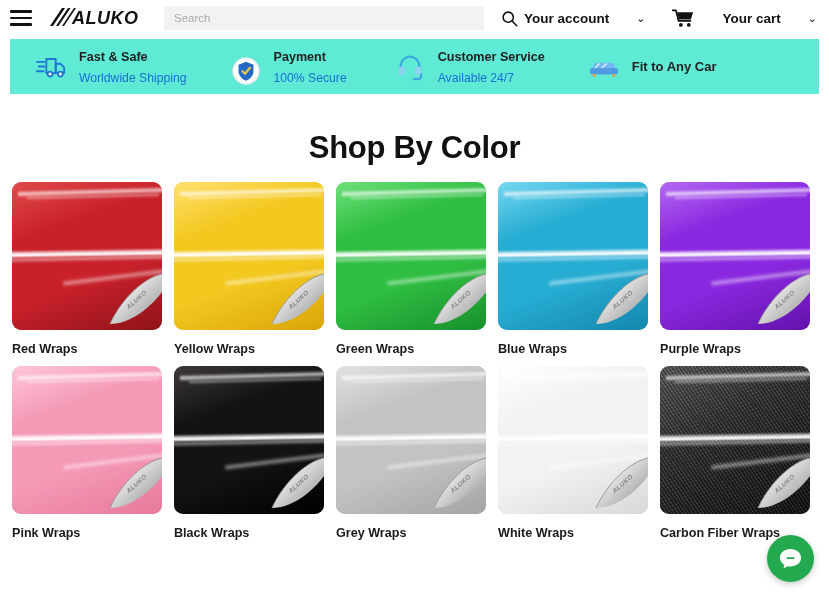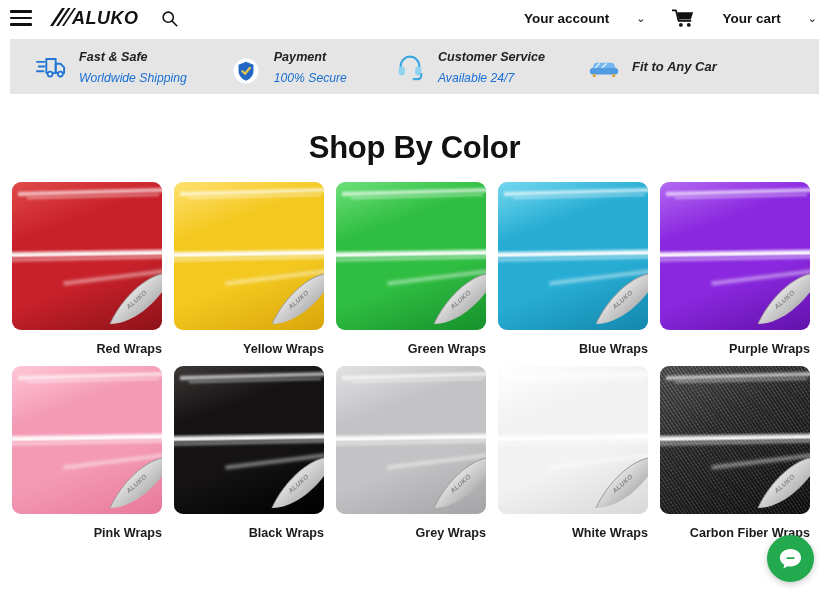--- a/index.html
+++ b/index.html
@@ -80,24 +80,23 @@
   .caret {
     margin-left: 7px;
     font-size: 11px;
     font-weight: normal;
   }
 
   
   .benefits {
     margin: 3px 10px 0 10px;
     height: 55px;
-    background: #e5e5e5;
+    background: #5eead4;
     display: flex;
     align-items: center;
-    font-style: italic;
   }
   .benefit {
     display: flex;
     align-items: center;
     flex: 0 0 auto;
   }
   .b1 { margin-left: 24px; }
   .b2 { margin-left: 42px; align-items: flex-end; }
   .b3 { margin-left: 46px; }
   .b4 { margin-left: 42px; justify-content: space-between; }
@@ -232,21 +231,21 @@
     font-weight: bold;
     color: rgba(110,110,110,0.75);
     transform: rotate(-42deg);
     letter-spacing: 0.3px;
     white-space: nowrap;
     pointer-events: none;
   }
 
   .card-label {
     margin-top: 12px;
-    text-align: right;
+    text-align: left;
     font-size: 12.6px;
     font-weight: bold;
     color: #1b1b1b;
     white-space: nowrap;
   }
 
   
   .chat-widget {
     position: absolute;
     right: 15px;
@@ -275,20 +274,23 @@
     <svg width="96" height="24" viewBox="0 0 96 24" aria-hidden="true">
       <g fill="#111">
         <path d="M2 20 L14 2 L17 2 L5 20 Z"></path>
         <path d="M8 20 L20 2 L22.5 2 L10.5 20 Z"></path>
         <path d="M14 20 L26 2 L28 2 L16 20 Z"></path>
       </g>
       <text x="24" y="18" font-family="Liberation Sans, sans-serif" font-size="18" font-weight="bold" font-style="italic" fill="#111" letter-spacing="0.5">ALUKO</text>
     </svg>
   </a>
 
+  <div class="search-wrap">
+    <input class="search-input" type="text" placeholder="Search" style="">
+  </div>
 
   <button class="search-btn">
     <svg width="17" height="17" viewBox="0 0 20 20" aria-hidden="true">
       <circle cx="8.5" cy="8.5" r="6" fill="none" stroke="#111" stroke-width="1.8"></circle>
       <line x1="13" y1="13" x2="18.5" y2="18.5" stroke="#111" stroke-width="1.9" stroke-linecap="round"></line>
     </svg>
   </button>
 
   <div class="header-spacer"></div>
 

